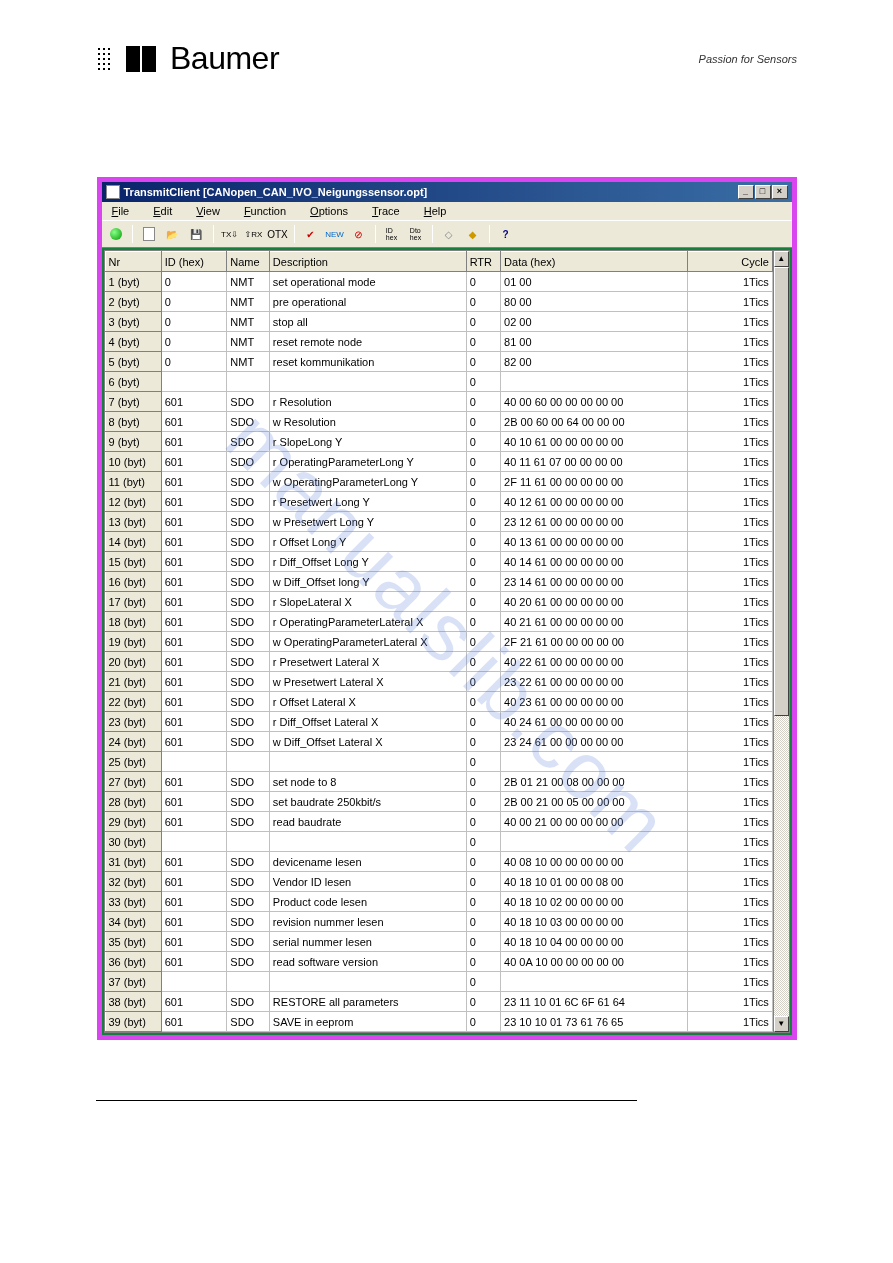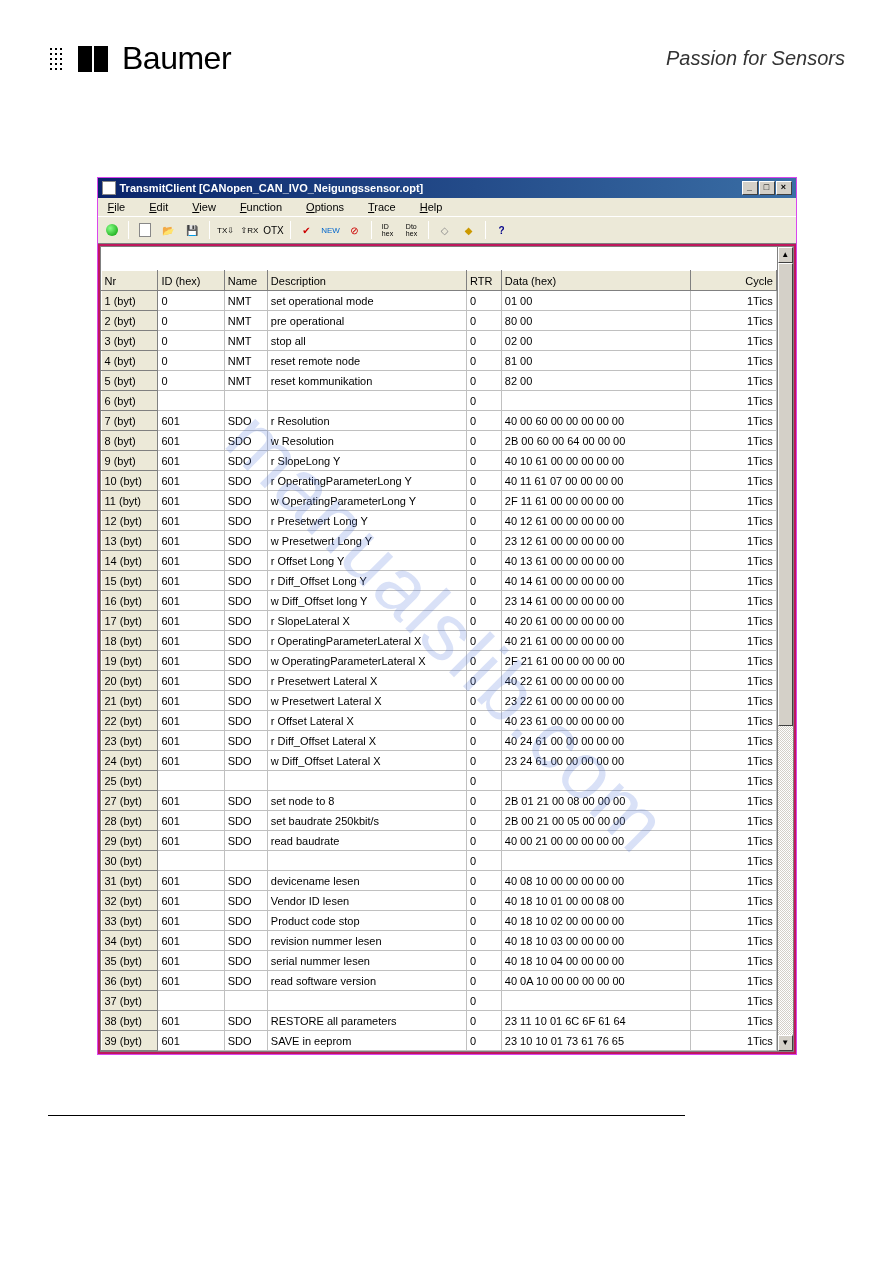--- a/index.html
+++ b/index.html
@@ -1,17 +1,17 @@
 <!DOCTYPE html>
 <html><head>
 <meta charset="utf-8">
 <style>
   * { box-sizing: border-box; margin: 0; padding: 0; }
   body { font-family: Arial, sans-serif; background: #fff; width: 893px; height: 1263px; position: relative; }
-  .page { padding: 40px 48px; }
+  .page { padding: 40px 96px; }
   .header-row { display: flex; align-items: center; justify-content: space-between; margin-bottom: 100px; }
   .logo-block { display: flex; align-items: center; gap: 14px; }
   .logo-icon { width: 60px; height: 26px; display: flex; gap: 2px; align-items: flex-end; }
   .logo-dots { width: 28px; height: 26px; background:
     radial-gradient(circle at 3px 3px, #000 1px, transparent 1px),
     radial-gradient(circle at 8px 3px, #000 1px, transparent 1px),
     radial-gradient(circle at 13px 3px, #000 1px, transparent 1px),
     radial-gradient(circle at 3px 8px, #000 1px, transparent 1px),
     radial-gradient(circle at 8px 8px, #000 1px, transparent 1px),
     radial-gradient(circle at 13px 8px, #000 1px, transparent 1px),
@@ -20,39 +20,39 @@
     radial-gradient(circle at 13px 13px, #000 1px, transparent 1px),
     radial-gradient(circle at 3px 18px, #000 1px, transparent 1px),
     radial-gradient(circle at 8px 18px, #000 1px, transparent 1px),
     radial-gradient(circle at 13px 18px, #000 1px, transparent 1px),
     radial-gradient(circle at 3px 23px, #000 1px, transparent 1px),
     radial-gradient(circle at 8px 23px, #000 1px, transparent 1px),
     radial-gradient(circle at 13px 23px, #000 1px, transparent 1px);
     background-repeat: no-repeat; }
   .logo-square { width: 14px; height: 26px; background: #000; }
   .logo-text { font-size: 32px; font-weight: 400; letter-spacing: -0.5px; }
-  .tagline { font-size: 20px; font-style: italic; color: #333; }
-  .app { width: 700px; margin: 0 auto; border: 1px solid #d946ef; background: #be185d; font-family: "MS Sans Serif", Tahoma, sans-serif; font-size: 11px; }
+  .tagline { font-size: 11px; font-style: italic; color: #333; }
+  .app { width: 700px; margin: 0 auto; border: 5px solid #d946ef; background: #15803d; font-family: "MS Sans Serif", Tahoma, sans-serif; font-size: 11px; }
   .titlebar { background: linear-gradient(to right, #0a246a, #3a6ea5); color: #fff; padding: 3px 4px; display: flex; align-items: center; justify-content: space-between; font-weight: bold; font-size: 11px; }
   .titlebar-left { display: flex; align-items: center; gap: 4px; }
   .title-icon { width: 14px; height: 14px; background: #fff; border: 1px solid #888; display: inline-block; }
   .win-btns { display: flex; gap: 1px; }
   .win-btn { width: 16px; height: 14px; background: #d4d0c8; border: 1px solid #fff; border-right-color: #404040; border-bottom-color: #404040; font-size: 9px; text-align: center; line-height: 11px; color: #000; font-family: Arial; }
   .menubar { background: #ece9d8; padding: 2px 4px; display: flex; gap: 12px; font-size: 11px; }
   .menu-item { padding: 1px 6px; }
   .menu-item u { text-decoration: underline; }
   .toolbar { background: #ece9d8; padding: 3px 4px; display: flex; align-items: center; gap: 4px; border-top: 1px solid #fff; border-bottom: 1px solid #808080; }
   .tb-sep { width: 1px; height: 18px; background: #808080; border-right: 1px solid #fff; margin: 0 2px; }
   .tb-btn { width: 20px; height: 20px; display: inline-flex; align-items: center; justify-content: center; font-size: 10px; }
   .tb-green { width: 12px; height: 12px; border-radius: 50%; background: radial-gradient(circle at 35% 35%, #8f8, #090); }
   .tb-new { width: 12px; height: 14px; background: #fff; border: 1px solid #888; }
   .tb-open { color: #c90; }
   .tb-save { color: #336; }
   .grid-wrap { border: 1px solid #808080; background: #fff; margin: 2px; display: flex; }
-  .grid { border-collapse: collapse; width: 100%; margin-top: 23px; }
+  .grid { border-collapse: collapse; width: 100%; }
   .grid th, .grid td { border: 1px solid #c0c0c0; padding: 2px 3px; font-size: 11px; text-align: left; height: 20px; white-space: nowrap; overflow: hidden; }
   .grid th { background: #ece9d8; font-weight: normal; border-top: 1px solid #fff; border-left: 1px solid #fff; border-right-color: #808080; border-bottom-color: #808080; }
   .grid .rowhdr { background: #ece9d8; border-top: 1px solid #fff; border-left: 1px solid #fff; border-right-color: #808080; border-bottom-color: #808080; width: 48px; }
   .grid .col-id { width: 56px; }
   .grid .col-name { width: 36px; }
   .grid .col-desc { width: 168px; }
   .grid .col-rtr { width: 26px; }
   .grid .col-data { width: 160px; }
   .grid .col-cycle { width: 72px; text-align: right; }
   .scroll { width: 16px; background: #ece9d8; border-left: 1px solid #808080; display: flex; flex-direction: column; justify-content: space-between; }
@@ -419,21 +419,21 @@
               <td class="col-name">SDO</td>
               <td class="col-desc">Vendor ID lesen</td>
               <td class="col-rtr">0</td>
               <td class="col-data">40 18 10 01 00 00 08 00</td>
               <td class="col-cycle">1Tics</td>
             </tr>
             <tr>
               <td class="rowhdr">33 (byt)</td>
               <td class="col-id">601</td>
               <td class="col-name">SDO</td>
-              <td class="col-desc">Product code stop</td>
+              <td class="col-desc">Product code lesen</td>
               <td class="col-rtr">0</td>
               <td class="col-data">40 18 10 02 00 00 00 00</td>
               <td class="col-cycle">1Tics</td>
             </tr>
             <tr>
               <td class="rowhdr">34 (byt)</td>
               <td class="col-id">601</td>
               <td class="col-name">SDO</td>
               <td class="col-desc">revision nummer lesen</td>
               <td class="col-rtr">0</td>

